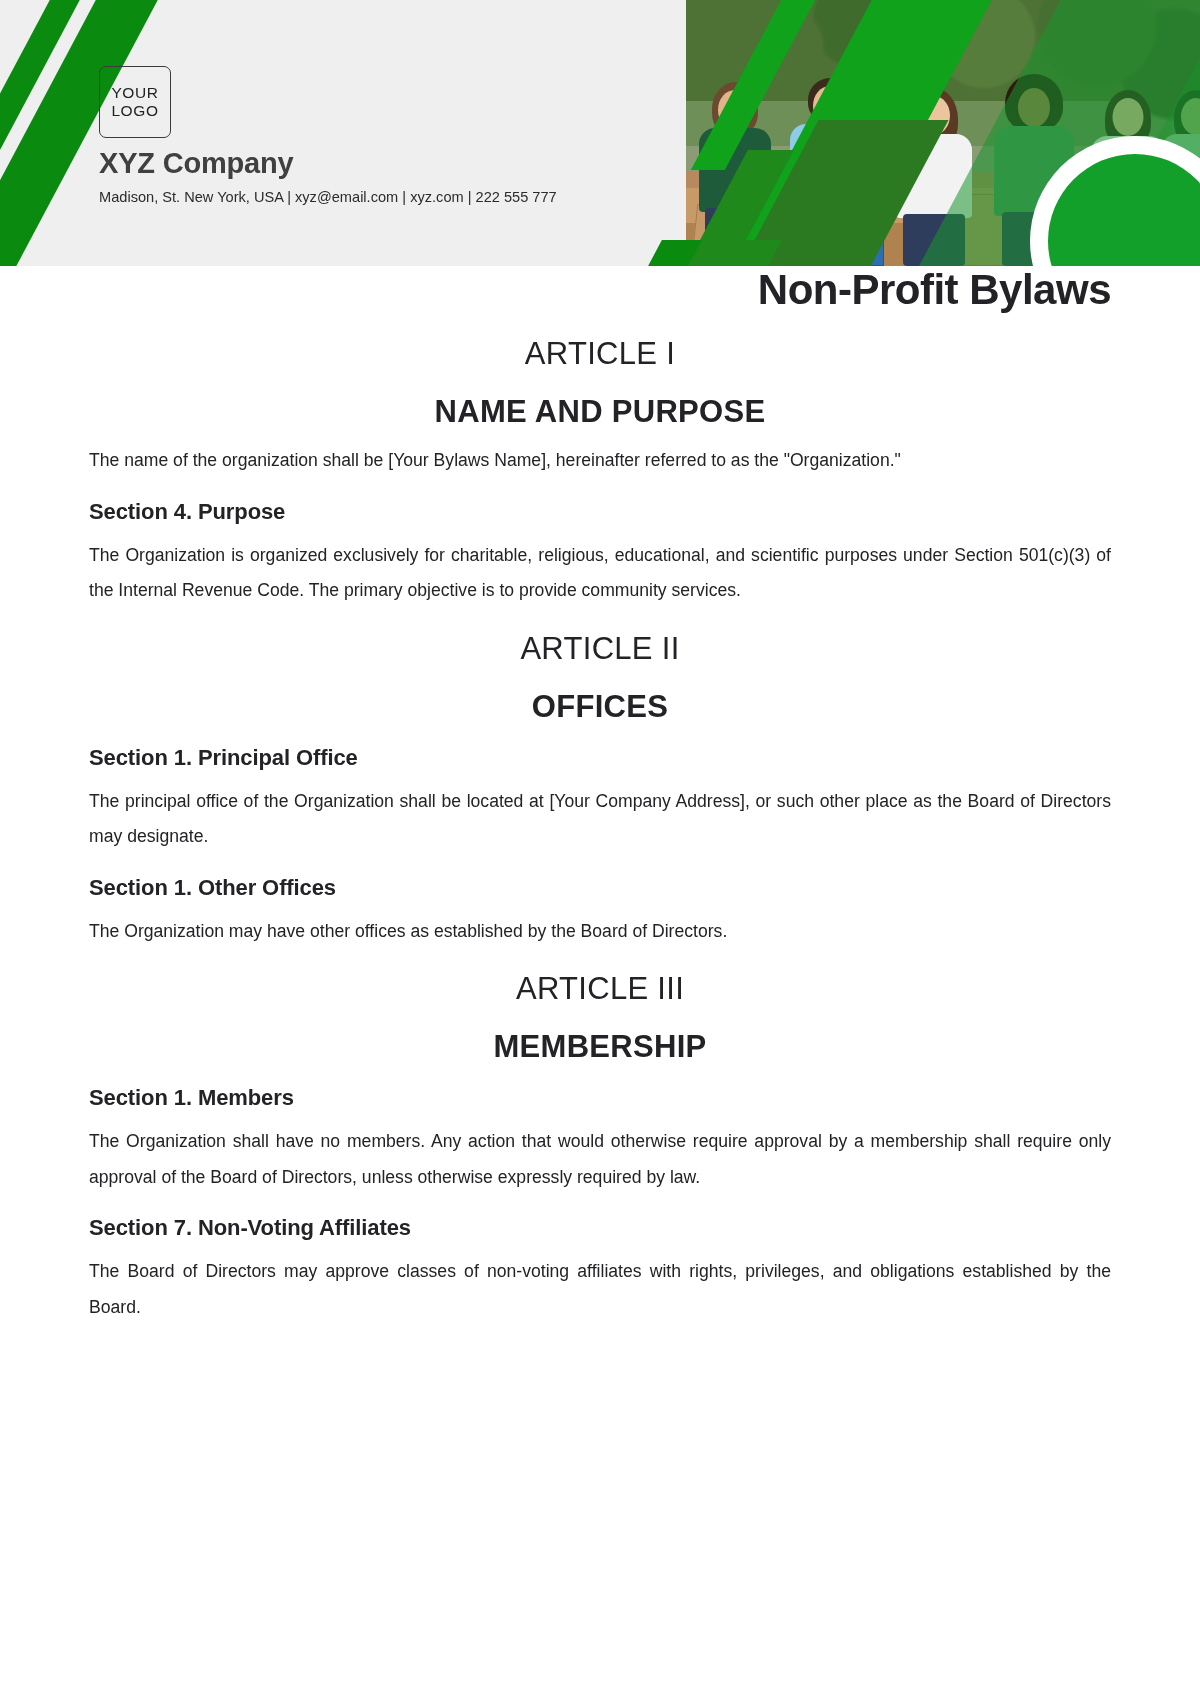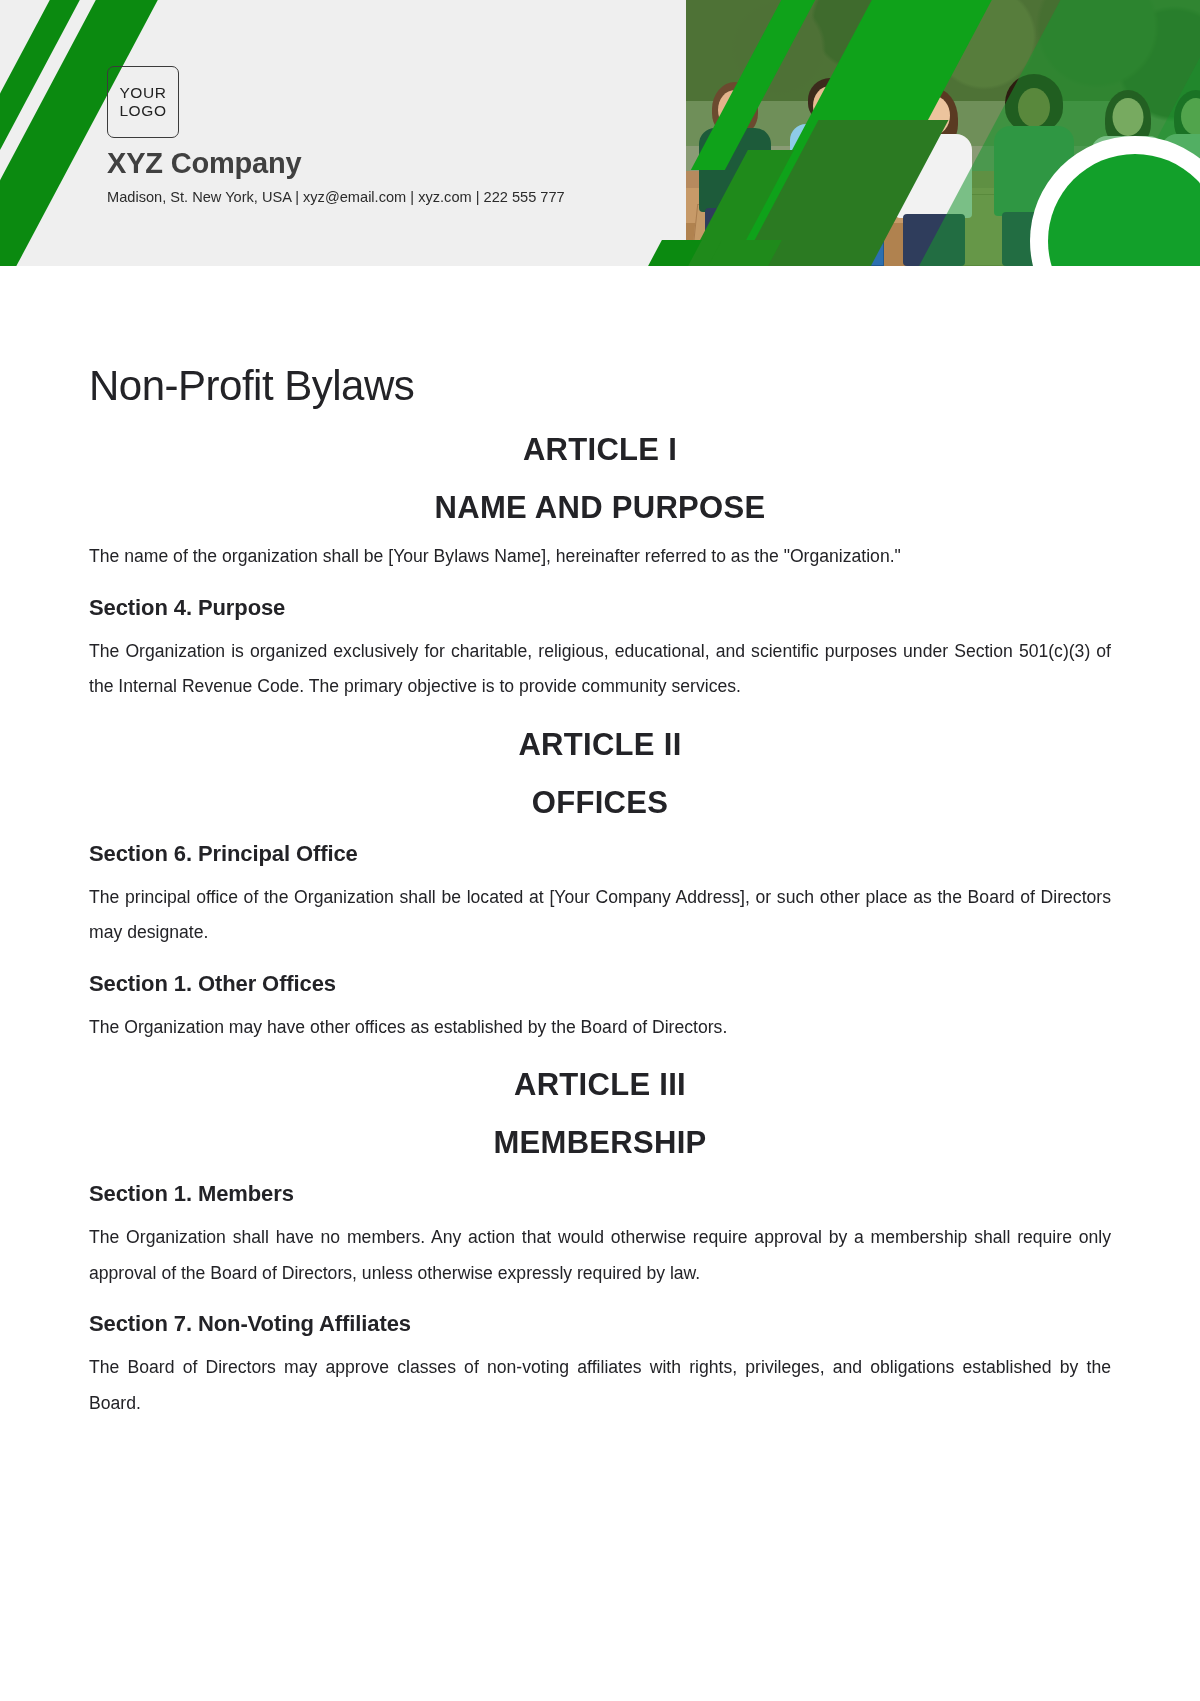--- a/index.html
+++ b/index.html
@@ -136,21 +136,21 @@
     width:174px;
     height:174px;
     background:#12a02a;
     border-radius:50%;
   }
 
   
   .identity {
     position:absolute;
     top:66px;
-    left:107px;
+    left:99px;
     z-index:20;
   }
   .logo-box {
     width:72px;
     height:72px;
     border:1.6px solid #3b3b3b;
     border-radius:7px;
     display:flex;
     flex-direction:column;
     align-items:center;
@@ -178,31 +178,30 @@
 
   
   .doc {
     position:absolute;
     top:266px;
     left:0;
     width:1200px;
     padding:0 89px;
   }
   .doc-title {
-    text-align:left;
+    text-align:right;
     font-size:42px;
-    font-weight:normal;
+    font-weight:bold;
     color:#232327;
     letter-spacing:-0.5px;
-    margin-top:96px;
   }
   .article-head {
     text-align:center;
     font-size:31px;
-    font-weight:bold;
+    font-weight:normal;
     color:#232327;
     margin-top:22px;
     letter-spacing:0.3px;
   }
   .article-sub {
     text-align:center;
     font-size:31px;
     font-weight:bold;
     color:#232327;
     margin-top:22px;
@@ -318,21 +317,21 @@
       <div class="article-head">ARTICLE I</div>
       <div class="article-sub">NAME AND PURPOSE</div>
       <div class="para">The name of the organization shall be [Your Bylaws Name], hereinafter referred to as the "Organization."</div>
       <div class="section-head">Section 4. Purpose</div>
       <div class="para">The Organization is organized exclusively for charitable, religious, educational, and scientific purposes under Section 501(c)(3) of the Internal Revenue Code. The primary objective is to provide community services.</div>
     </div>
 
     <div class="block">
       <div class="article-head">ARTICLE II</div>
       <div class="article-sub">OFFICES</div>
-      <div class="section-head">Section 6. Principal Office</div>
+      <div class="section-head">Section 1. Principal Office</div>
       <div class="para">The principal office of the Organization shall be located at [Your Company Address], or such other place as the Board of Directors may designate.</div>
       <div class="section-head">Section 1. Other Offices</div>
       <div class="para">The Organization may have other offices as established by the Board of Directors.</div>
     </div>
 
     <div class="block">
       <div class="article-head">ARTICLE III</div>
       <div class="article-sub">MEMBERSHIP</div>
       <div class="section-head">Section 1. Members</div>
       <div class="para">The Organization shall have no members. Any action that would otherwise require approval by a membership shall require only approval of the Board of Directors, unless otherwise expressly required by law.</div>

